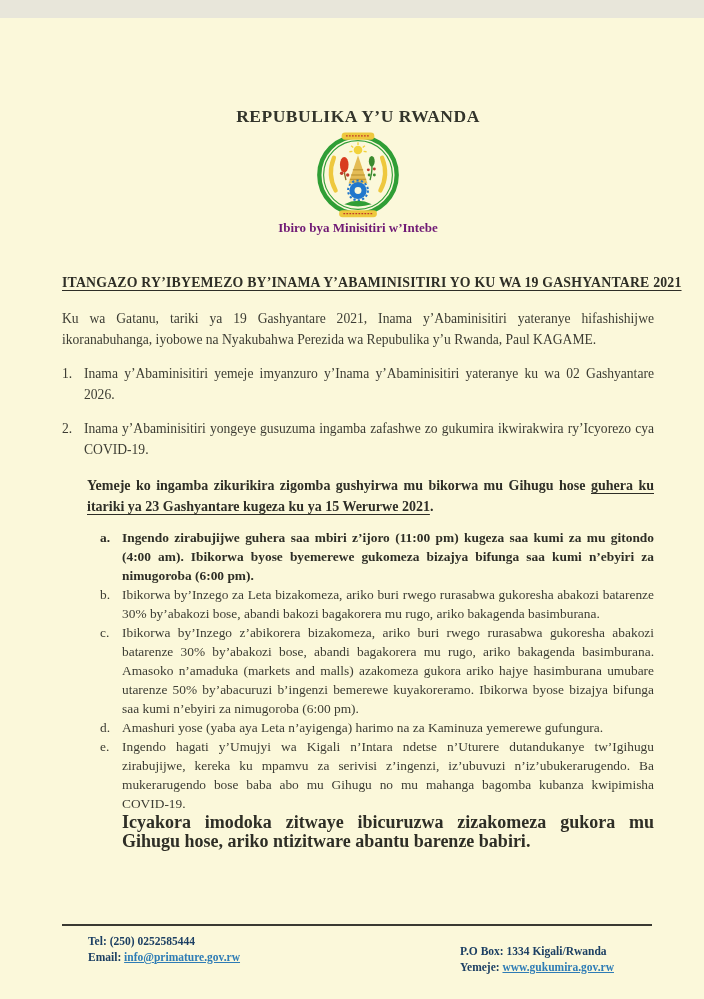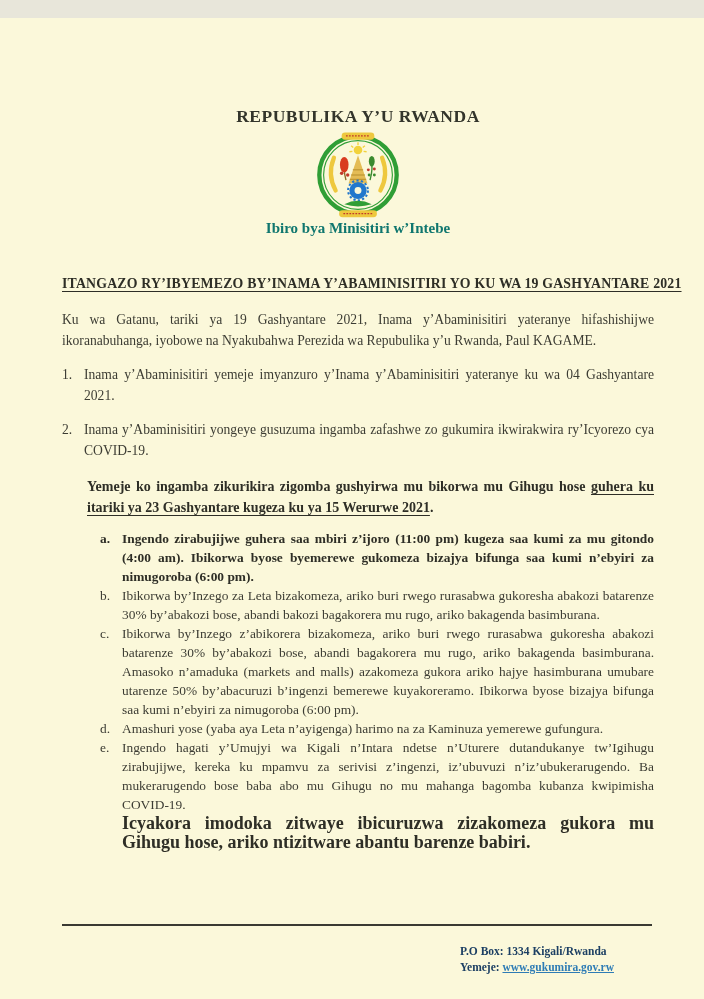--- a/index.html
+++ b/index.html
@@ -17,21 +17,21 @@
     position:absolute;left:62px;right:50px;top:0;
   }
   
   .doc-header{text-align:center;padding-top:88px;}
   .republic-title{
     font-size:17.5px;font-weight:bold;letter-spacing:.5px;
     color:#33352b;
   }
   .emblem-wrap{margin:5px auto 2px;width:88px;height:86px;}
   .office-title{
-    font-size:15px;font-weight:bold;color:#0f766e;margin-top:2px;
+    font-size:13px;font-weight:bold;color:#701a75;margin-top:2px;
   }
   
   .ann-heading{
     margin-top:39px;
     font-size:13.8px;font-weight:bold;color:#2e2e26;
     text-decoration:underline;
     text-underline-offset:3px;
     letter-spacing:.2px;
     white-space:nowrap;
   }
@@ -142,21 +142,21 @@
       <div class="office-title">Ibiro bya Minisitiri w’Intebe</div>
     </div>
 
     <div class="ann-heading">ITANGAZO RY’IBYEMEZO BY’INAMA Y’ABAMINISITIRI YO KU WA 19 GASHYANTARE 2021</div>
 
     <div class="para">Ku wa Gatanu, tariki ya 19 Gashyantare 2021, Inama y’Abaminisitiri yateranye hifashishijwe ikoranabuhanga, iyobowe na Nyakubahwa Perezida wa Repubulika y’u Rwanda, Paul KAGAME.</div>
 
     <div class="num-list">
       <div class="num-item">
         <span class="marker">1.</span>
-        <span class="itext">Inama y’Abaminisitiri yemeje imyanzuro y’Inama y’Abaminisitiri yateranye ku wa 04 Gashyantare 2021.</span>
+        <span class="itext">Inama y’Abaminisitiri yemeje imyanzuro y’Inama y’Abaminisitiri yateranye ku wa 02 Gashyantare 2026.</span>
       </div>
       <div class="num-item">
         <span class="marker">2.</span>
         <span class="itext">Inama y’Abaminisitiri yongeye gusuzuma ingamba zafashwe zo gukumira ikwirakwira ry’Icyorezo cya COVID-19.</span>
       </div>
     </div>
 
     <div class="measures-lead">
       <span>Yemeje ko ingamba zikurikira zigomba gushyirwa mu bikorwa mu Gihugu hose </span><span class="ul">guhera ku itariki ya 23 Gashyantare kugeza ku ya 15 Werurwe 2021</span><span>.</span>
     </div>
@@ -184,20 +184,30 @@
           <span>Ingendo hagati y’Umujyi wa Kigali n’Intara ndetse n’Uturere dutandukanye tw’Igihugu zirabujijwe, kereka ku mpamvu za serivisi z’ingenzi, iz’ubuvuzi n’iz’ubukerarugendo. Ba mukerarugendo bose baba abo mu Gihugu no mu mahanga bagomba kubanza kwipimisha COVID-19.</span>
           <span class="note" style="display:block">Icyakora imodoka zitwaye ibicuruzwa zizakomeza gukora mu Gihugu hose, ariko ntizitware abantu barenze babiri.</span>
         </span>
       </div>
     </div>
 
   </div>
 
   <div class="doc-footer">
     <div class="footer-cols">
+      <div class="footer-left">
+        <div>
+          <span>Tel:</span>
+          <span>(250) 0252585444</span>
+        </div>
+        <div>
+          <span>Email:</span>
+          <span class="flink">info@primature.gov.rw</span>
+        </div>
+      </div>
       <div class="footer-right">
         <div>
           <span>P.O Box:</span>
           <span>1334 Kigali/Rwanda</span>
         </div>
         <div>
           <span>Yemeje:</span>
           <span class="flink">www.gukumira.gov.rw</span>
         </div>
       </div>

